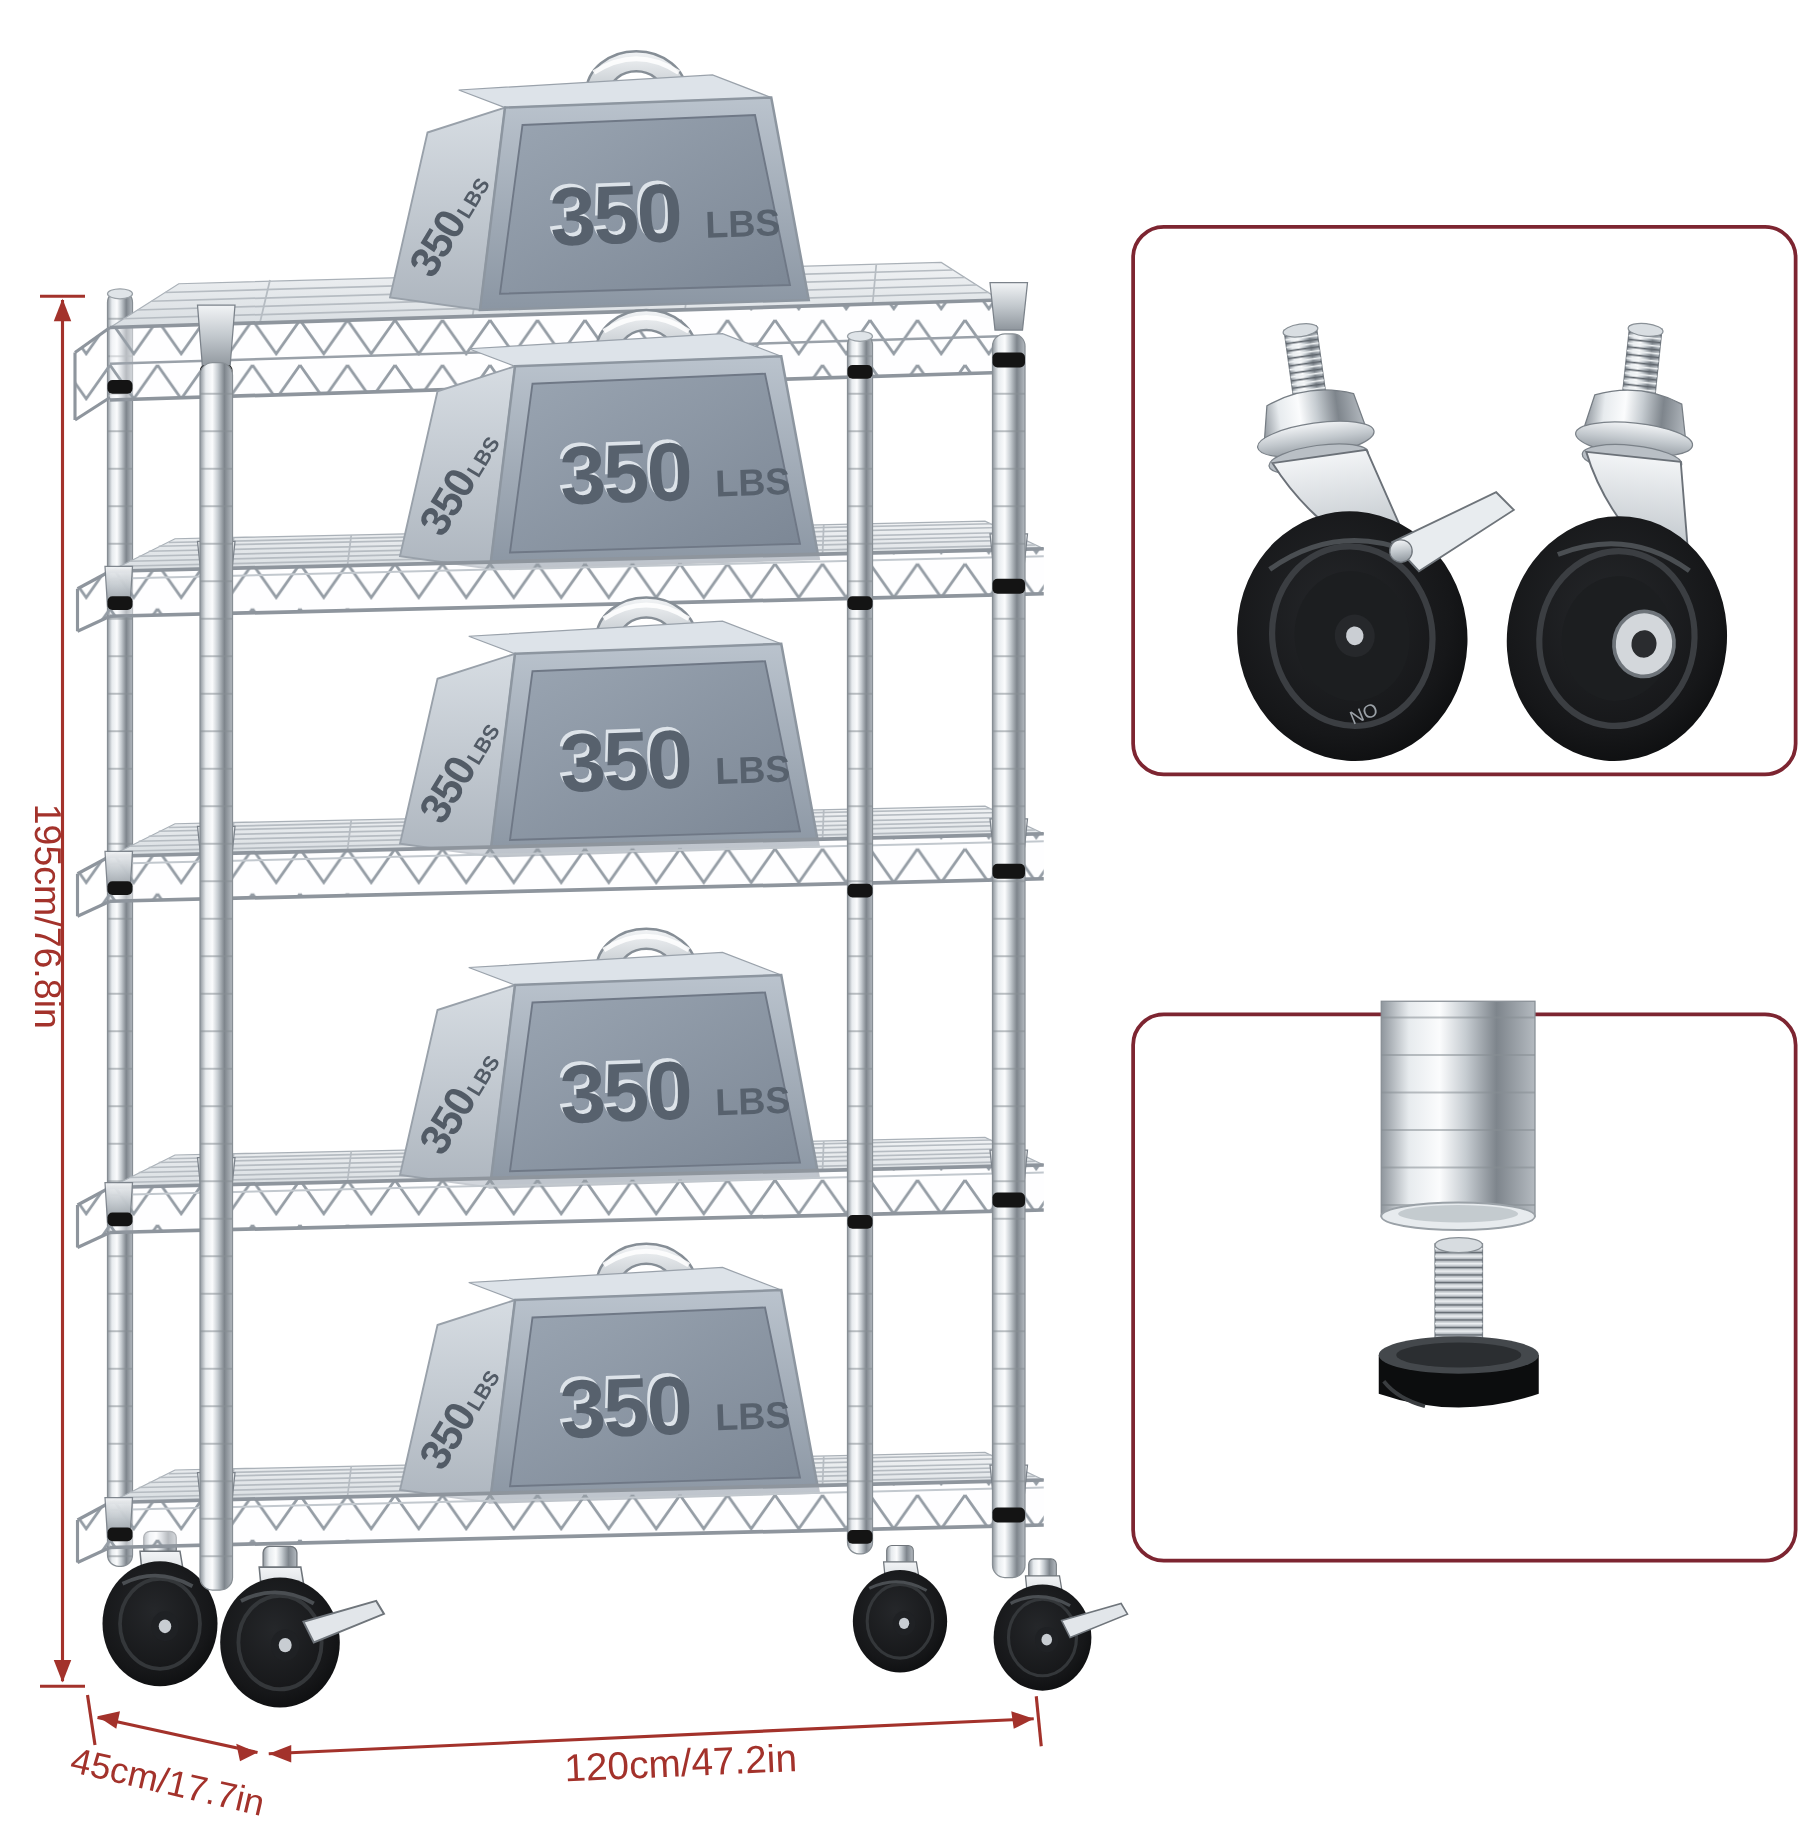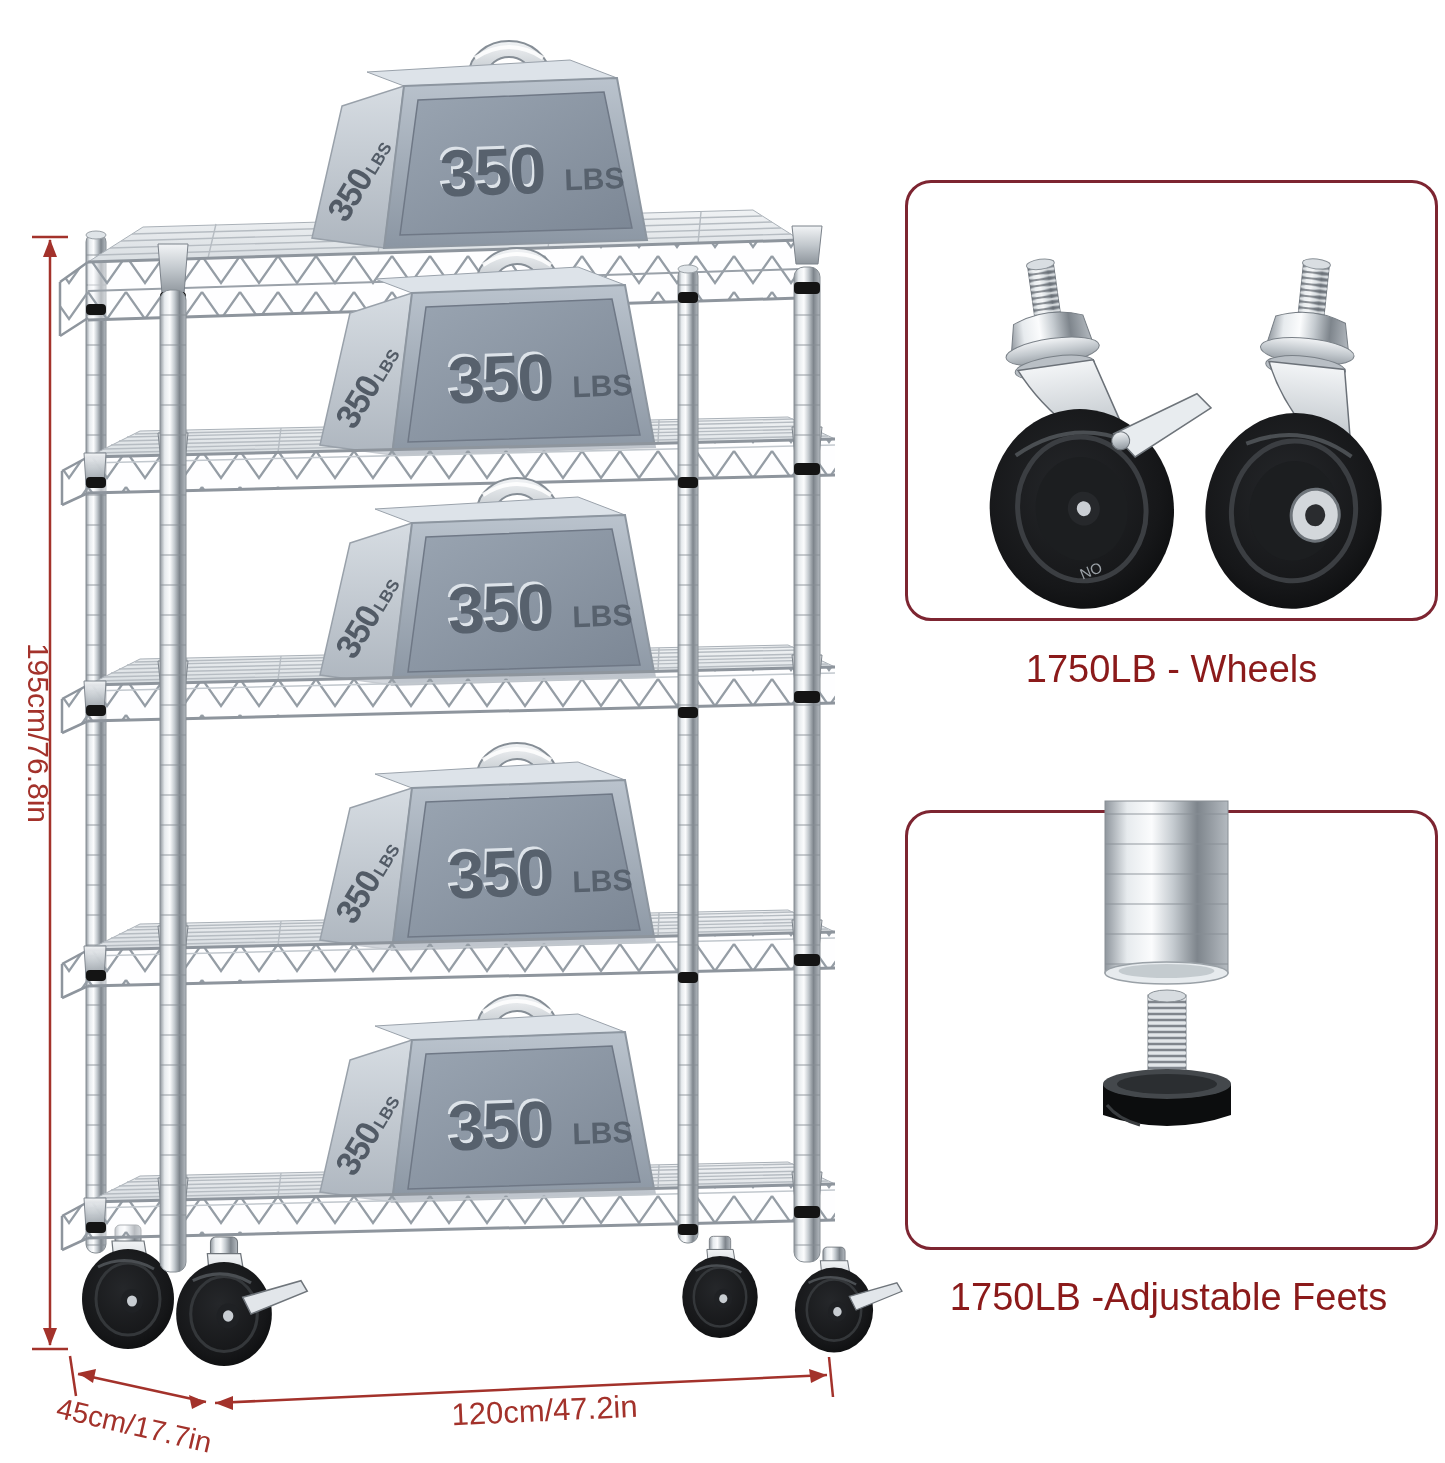--- a/index.html
+++ b/index.html
@@ -283,21 +283,20 @@
           <ellipse rx="88" ry="98" fill="url(#tire)"></ellipse>
           <ellipse rx="62" ry="70" fill="none" stroke="#3b3e42" stroke-width="5"></ellipse>
           <ellipse rx="44" ry="50" fill="#1c1e20"></ellipse>
           <ellipse cx="22" cy="2" rx="24" ry="26" fill="#d3d7db" stroke="#6e747a" stroke-width="3"></ellipse>
           <ellipse cx="22" cy="2" rx="10" ry="11" fill="#2a2c2f"></ellipse>
           <path d="M-54,-62 Q0,-90 52,-60" stroke="#4a4e52" stroke-width="4" fill="none"></path>
         </g>
       </g>
     </svg>
   </div>
-  <div class="caption caption-wheels">1750LB - Wheels</div>
 
   <div class="callout callout-feet">
     <svg width="527" height="448" viewBox="0 0 527 448" style="margin-top:-14px;overflow:visible">
       <g>
         <rect x="197" y="2" width="123" height="172" fill="url(#chromeH)" stroke="#878e94" stroke-width="1"></rect>
         <rect x="197" y="2" width="123" height="172" fill="url(#grv)"></rect>
         <ellipse cx="258.5" cy="174" rx="61.5" ry="11" fill="#e7ebee" stroke="#9aa1a7" stroke-width="1.5"></ellipse>
         <ellipse cx="258.5" cy="172" rx="48" ry="7" fill="#aeb5bb" opacity="0.6"></ellipse>
       </g>
       <g>
@@ -306,15 +305,14 @@
         <ellipse cx="259" cy="197" rx="19" ry="6" fill="#d7dce0" stroke="#888f95" stroke-width="1"></ellipse>
       </g>
       <g>
         <path d="M195,285 L195,316 Q259,338 323,316 L323,285 Z" fill="#0c0d0e"></path>
         <ellipse cx="259" cy="285" rx="64" ry="15" fill="#44484c"></ellipse>
         <ellipse cx="259" cy="285" rx="50" ry="10" fill="#2b2e31"></ellipse>
         <path d="M199,306 Q210,320 232,326" stroke="#3a3d40" stroke-width="3" fill="none"></path>
       </g>
     </svg>
   </div>
-  <div class="caption caption-feet">1750LB -Adjustable Feets</div>
 
 </div>
 
 </body></html>

